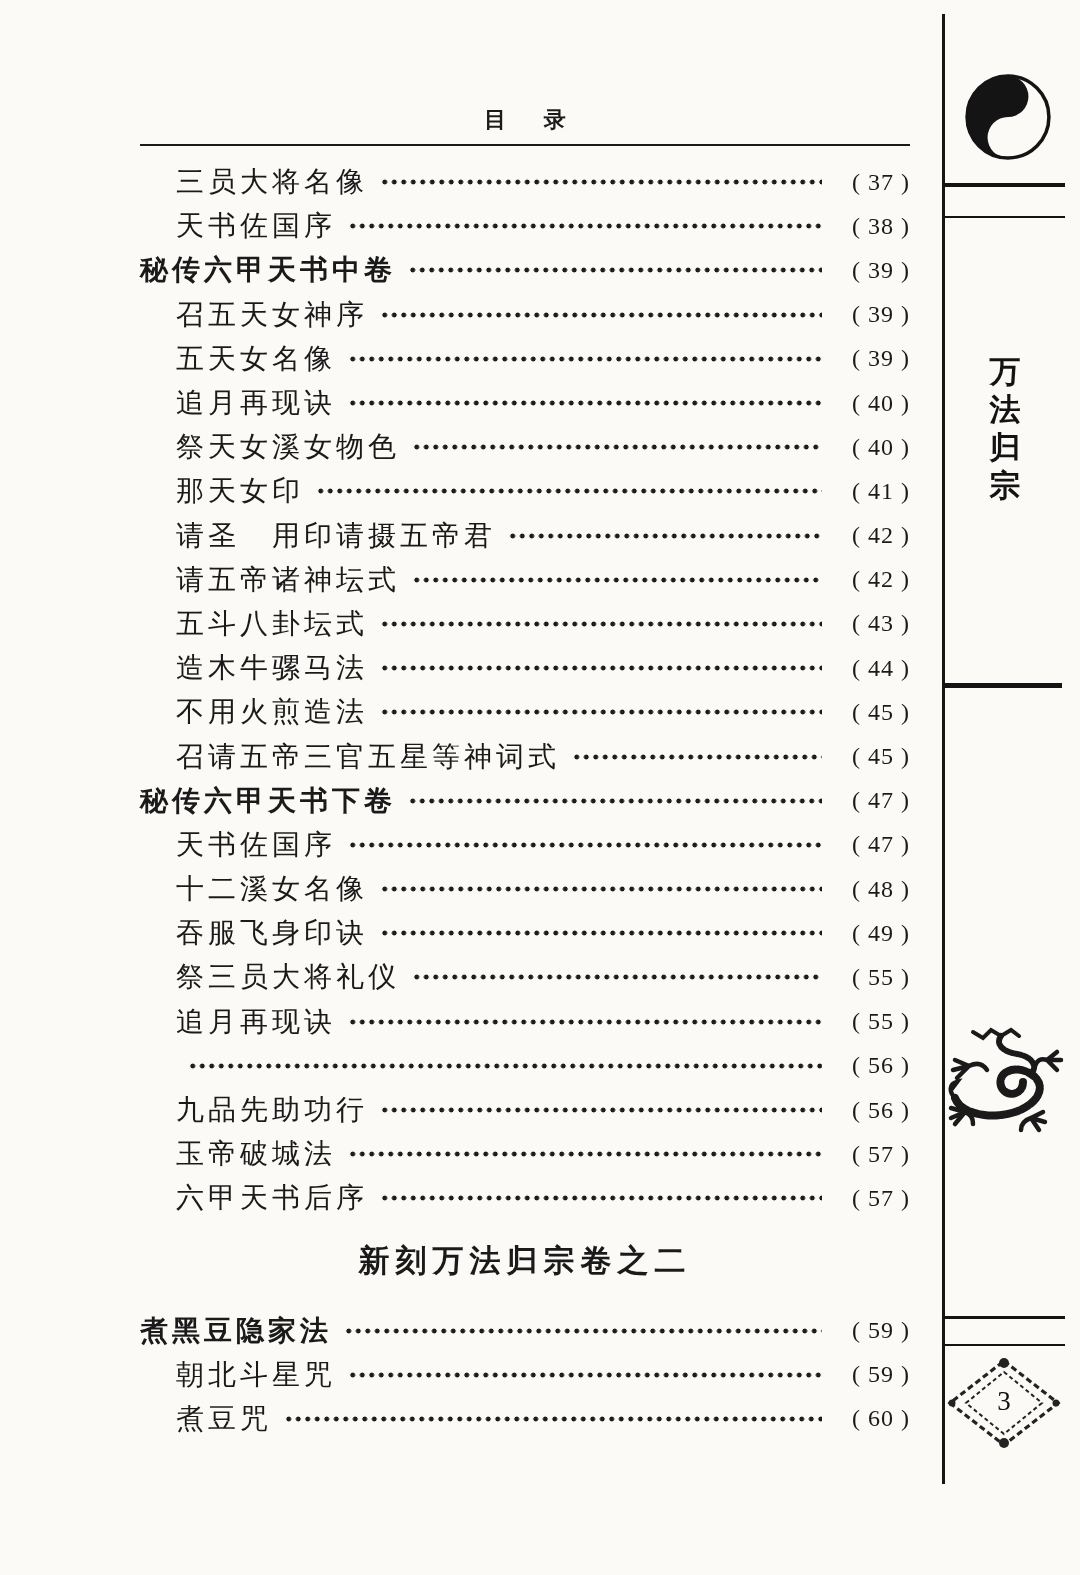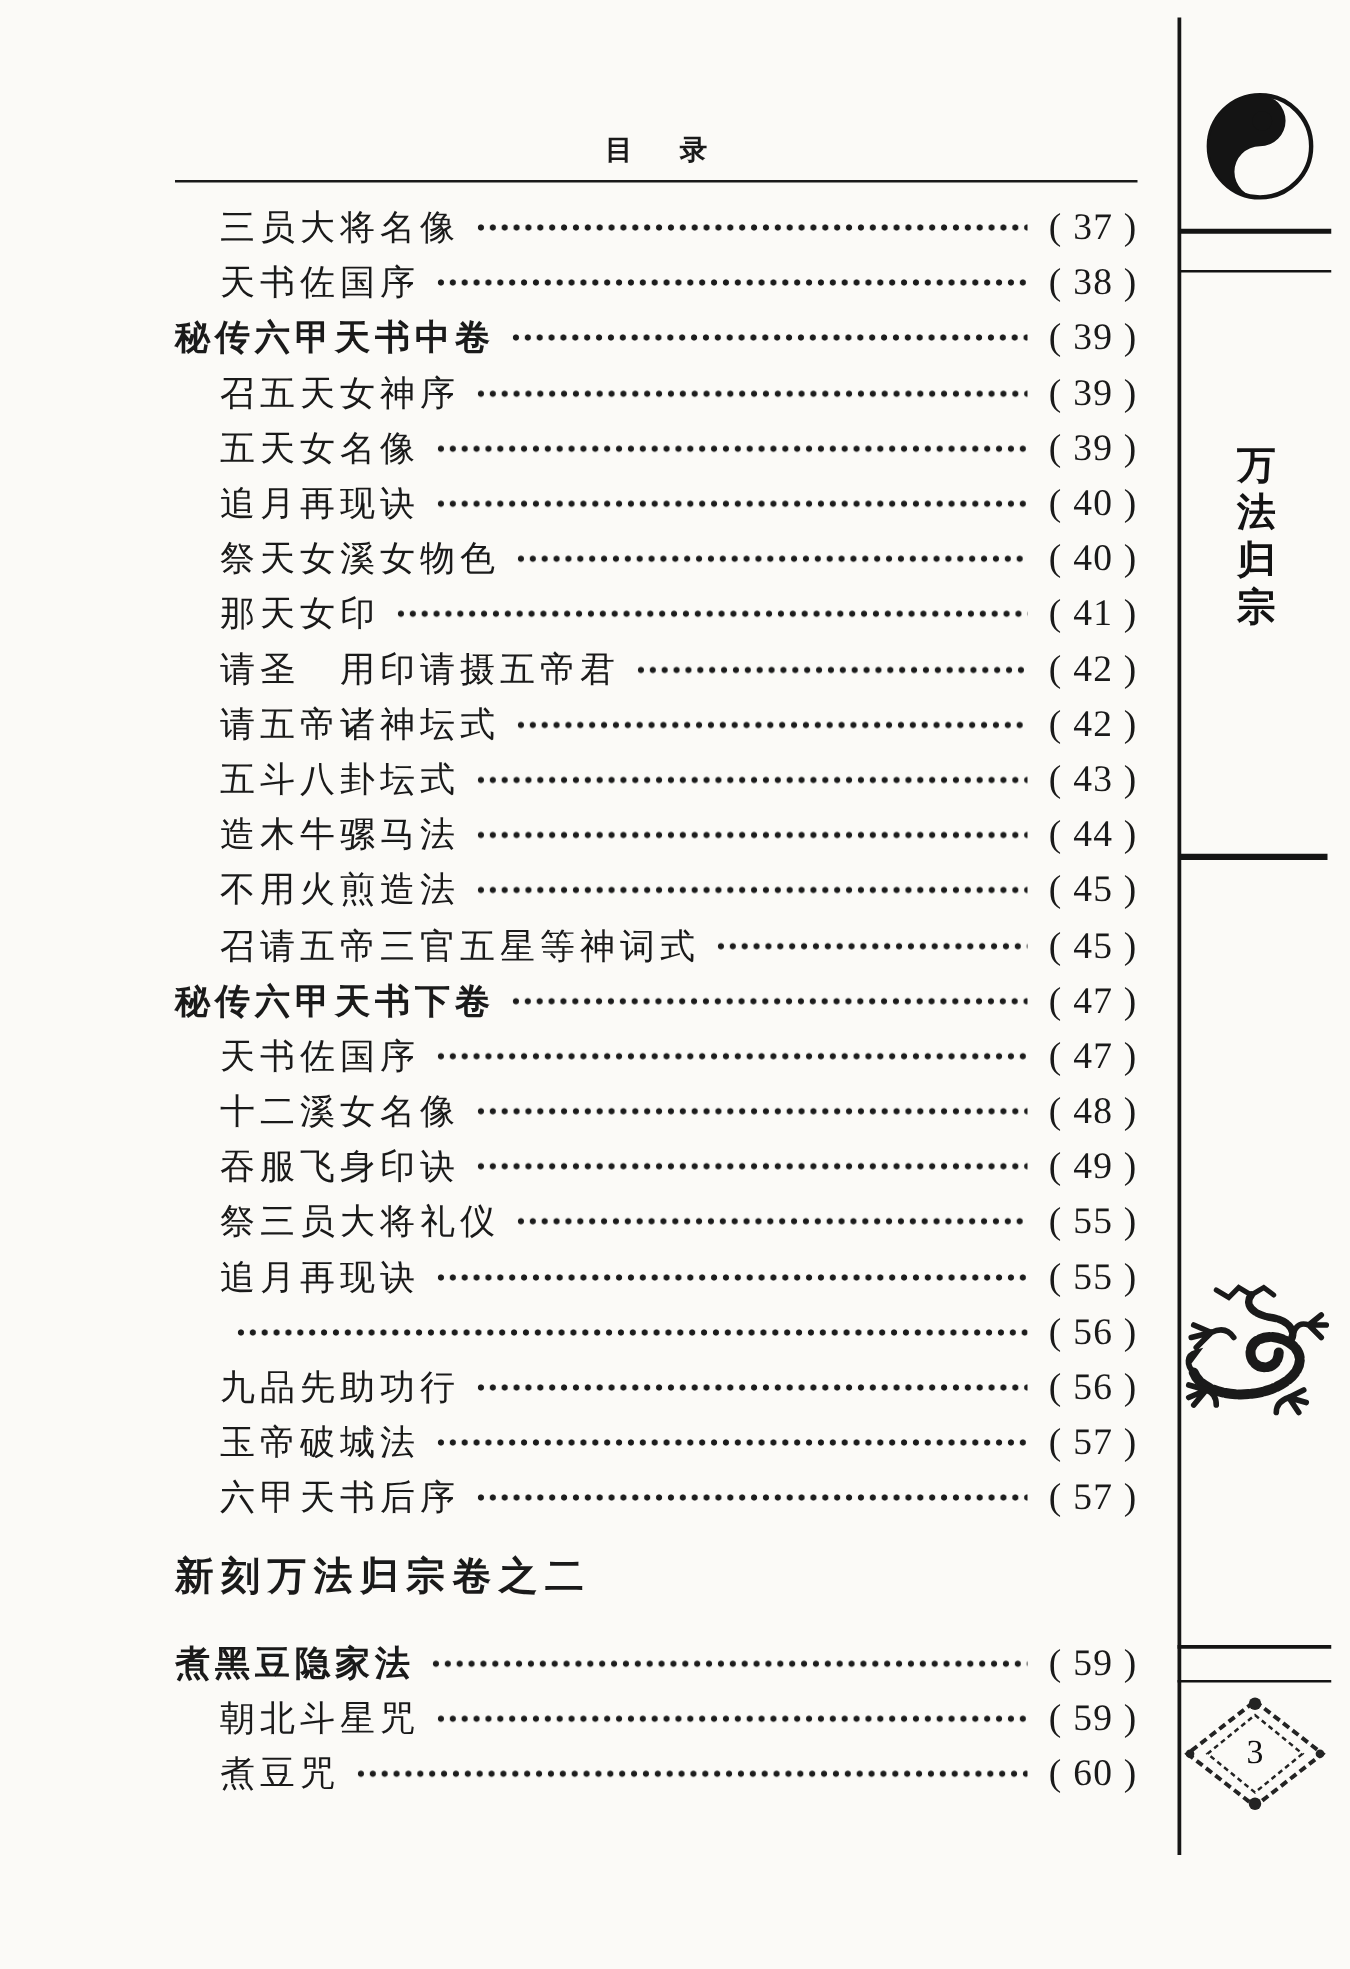--- a/index.html
+++ b/index.html
@@ -55,28 +55,28 @@
     background-image: radial-gradient(circle, #1c1c1c 2.1px, rgba(0,0,0,0) 2.8px);
     background-size: 9.5px 44px;
     background-repeat: repeat-x;
     background-position: 0 center;
   }
   .toc-page {
     flex: 0 0 auto;
     width: 84px;
     text-align: right;
     font-family: "Liberation Serif", "DejaVu Serif", serif;
-    font-size: 30px;
+    font-size: 24px;
     letter-spacing: 1px;
   }
   .section-heading {
     margin: 12px 0 20px 0;
     height: 56px;
     line-height: 56px;
-    text-align: left;
+    text-align: center;
     font-family: "Liberation Sans", "DejaVu Sans", sans-serif;
     font-weight: 800;
     font-size: 31px;
     letter-spacing: 6px;
   }
 
   
   .side-vline {
     position: absolute;
     left: 942px; top: 14px;

